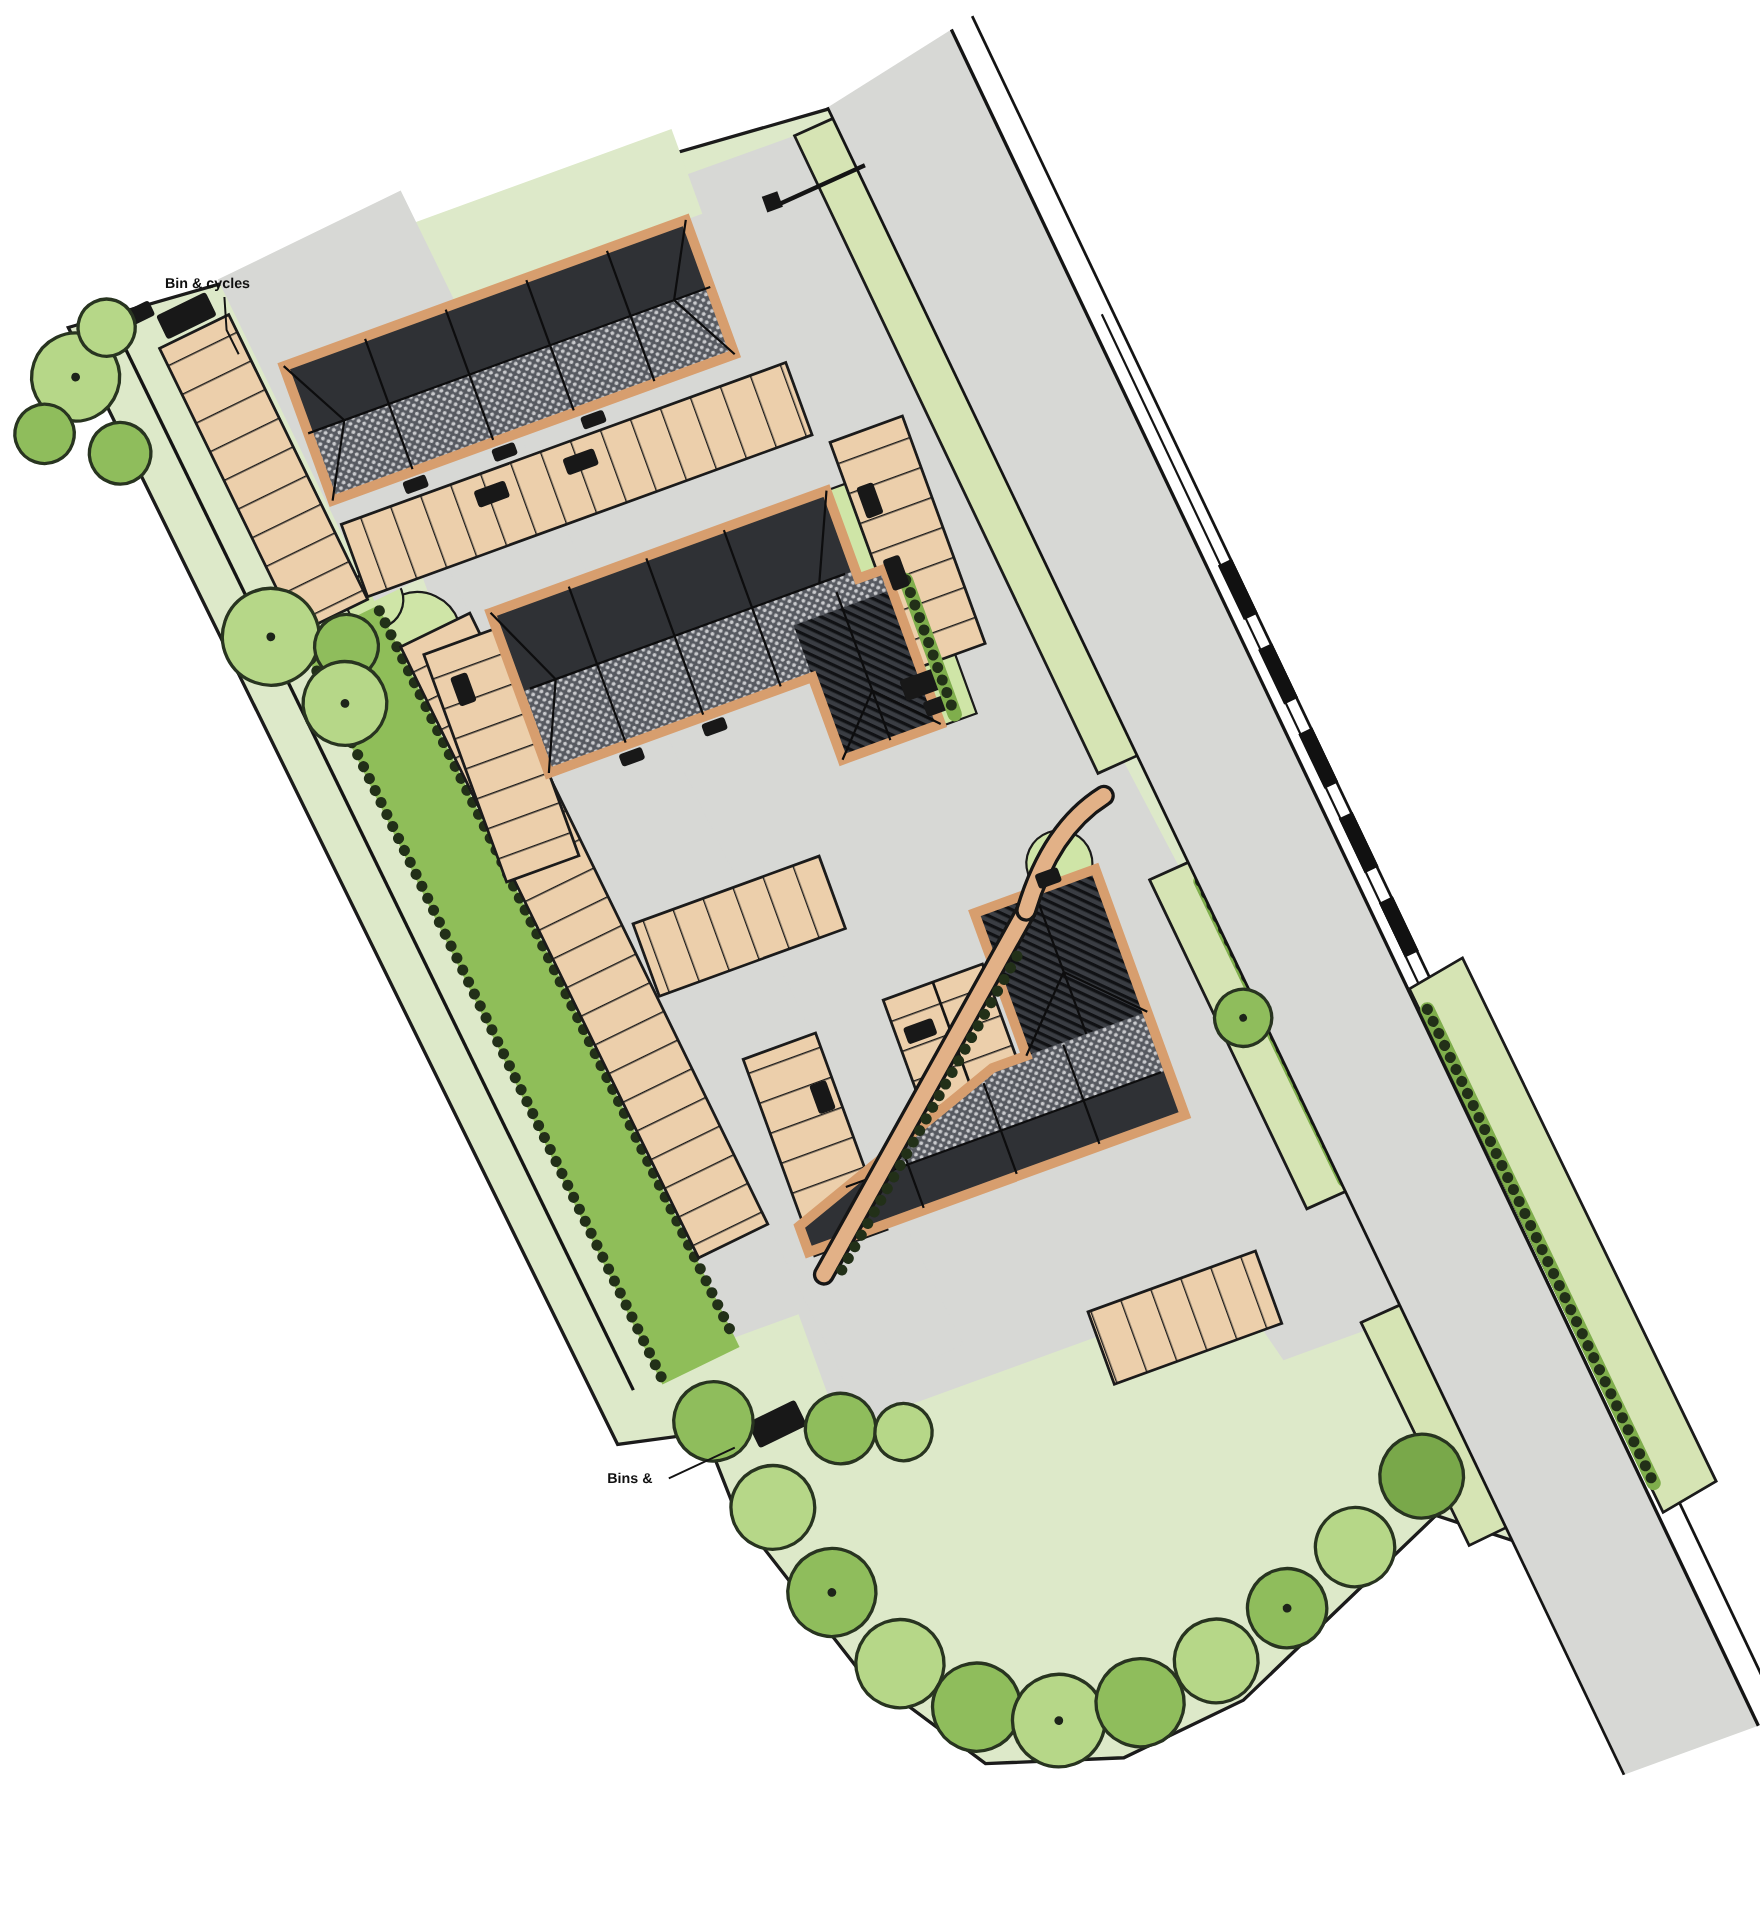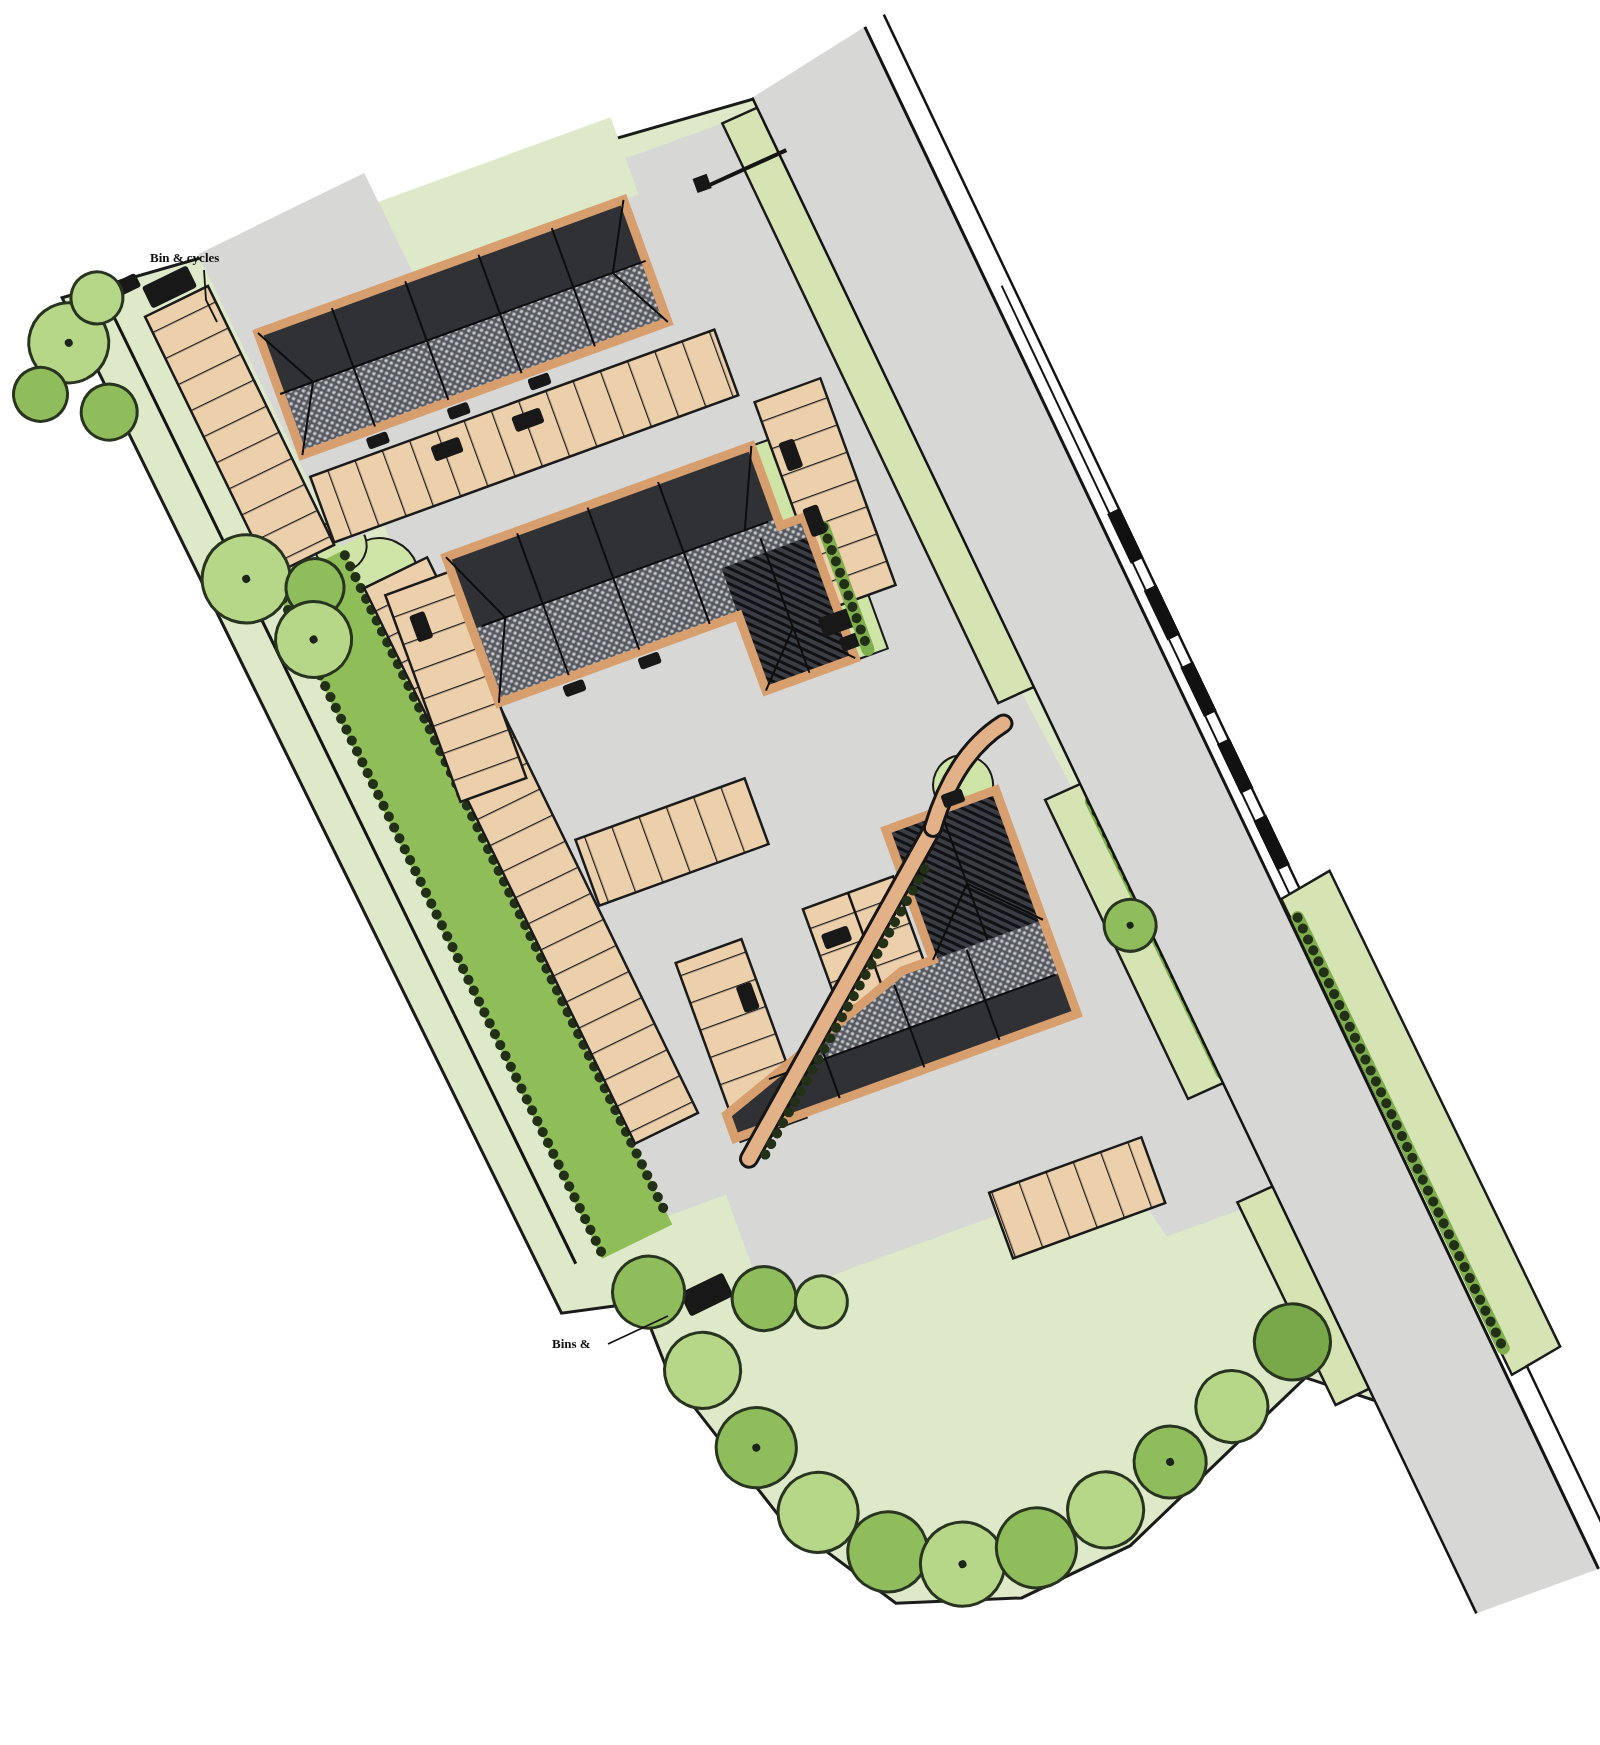--- a/index.html
+++ b/index.html
@@ -1,17 +1,17 @@
 <!DOCTYPE html>
 <html><head>
 <meta charset="utf-8">
 <style>
   html,body{margin:0;padding:0;background:#ffffff;}
   .stage{position:relative;width:1600px;height:1745px;background:#ffffff;overflow:hidden;
-         font-family:Liberation Serif, serif;}
+         font-family:Liberation Sans, sans-serif;}
   svg{display:block;}
   .site-fill{fill:#dde9c9;stroke:#1b1b1b;stroke-width:3;}
   .gray{fill:#d7d8d5;}
   .verge{fill:#d6e4b4;stroke:#1b1b1b;stroke-width:2.5;}
   .patch{fill:#cfe5a7;stroke:#1b1b1b;stroke-width:2;}
   .grass{fill:#8fbe59;stroke:none;}
   .hedge-u{stroke:#7fae4c;stroke-width:13;fill:none;stroke-linecap:round;}
   .hedge-d{stroke:#223018;stroke-width:10;fill:none;stroke-linecap:round;stroke-dasharray:0.1 12;}
   .row{stroke:#1b1b1b;stroke-width:2.5;}
   .trim{fill:none;stroke:#d79e6e;stroke-width:9;}

